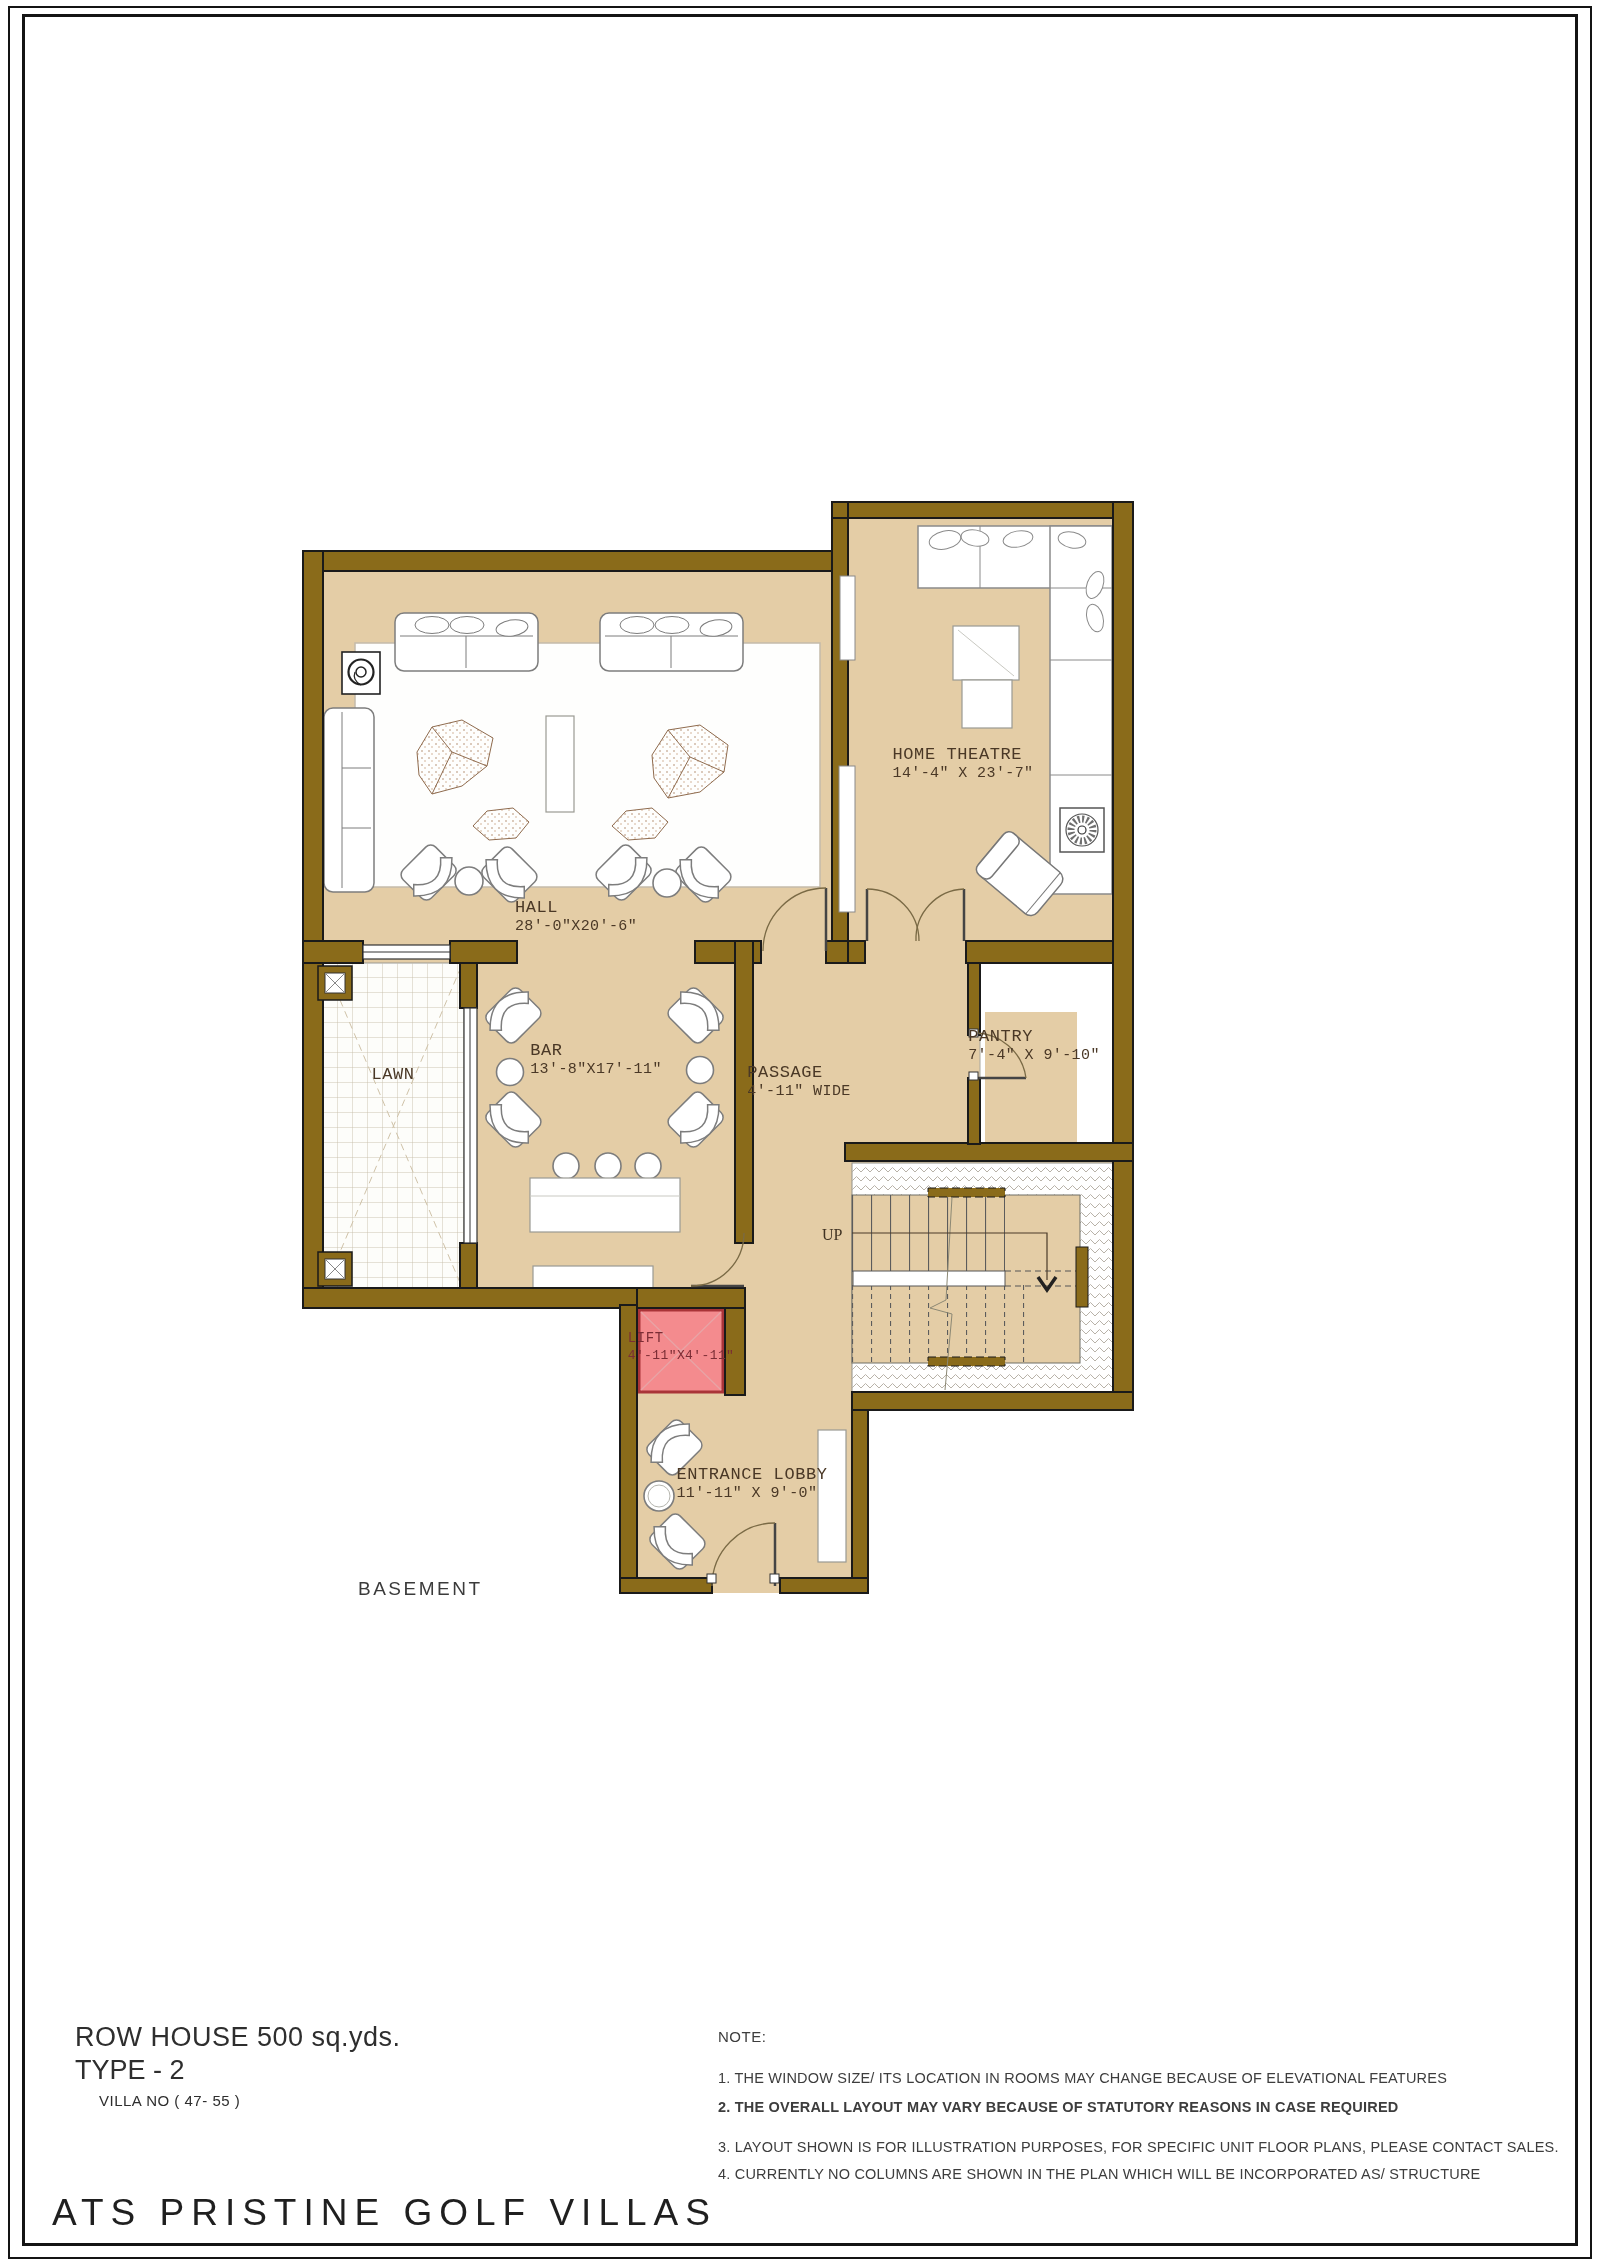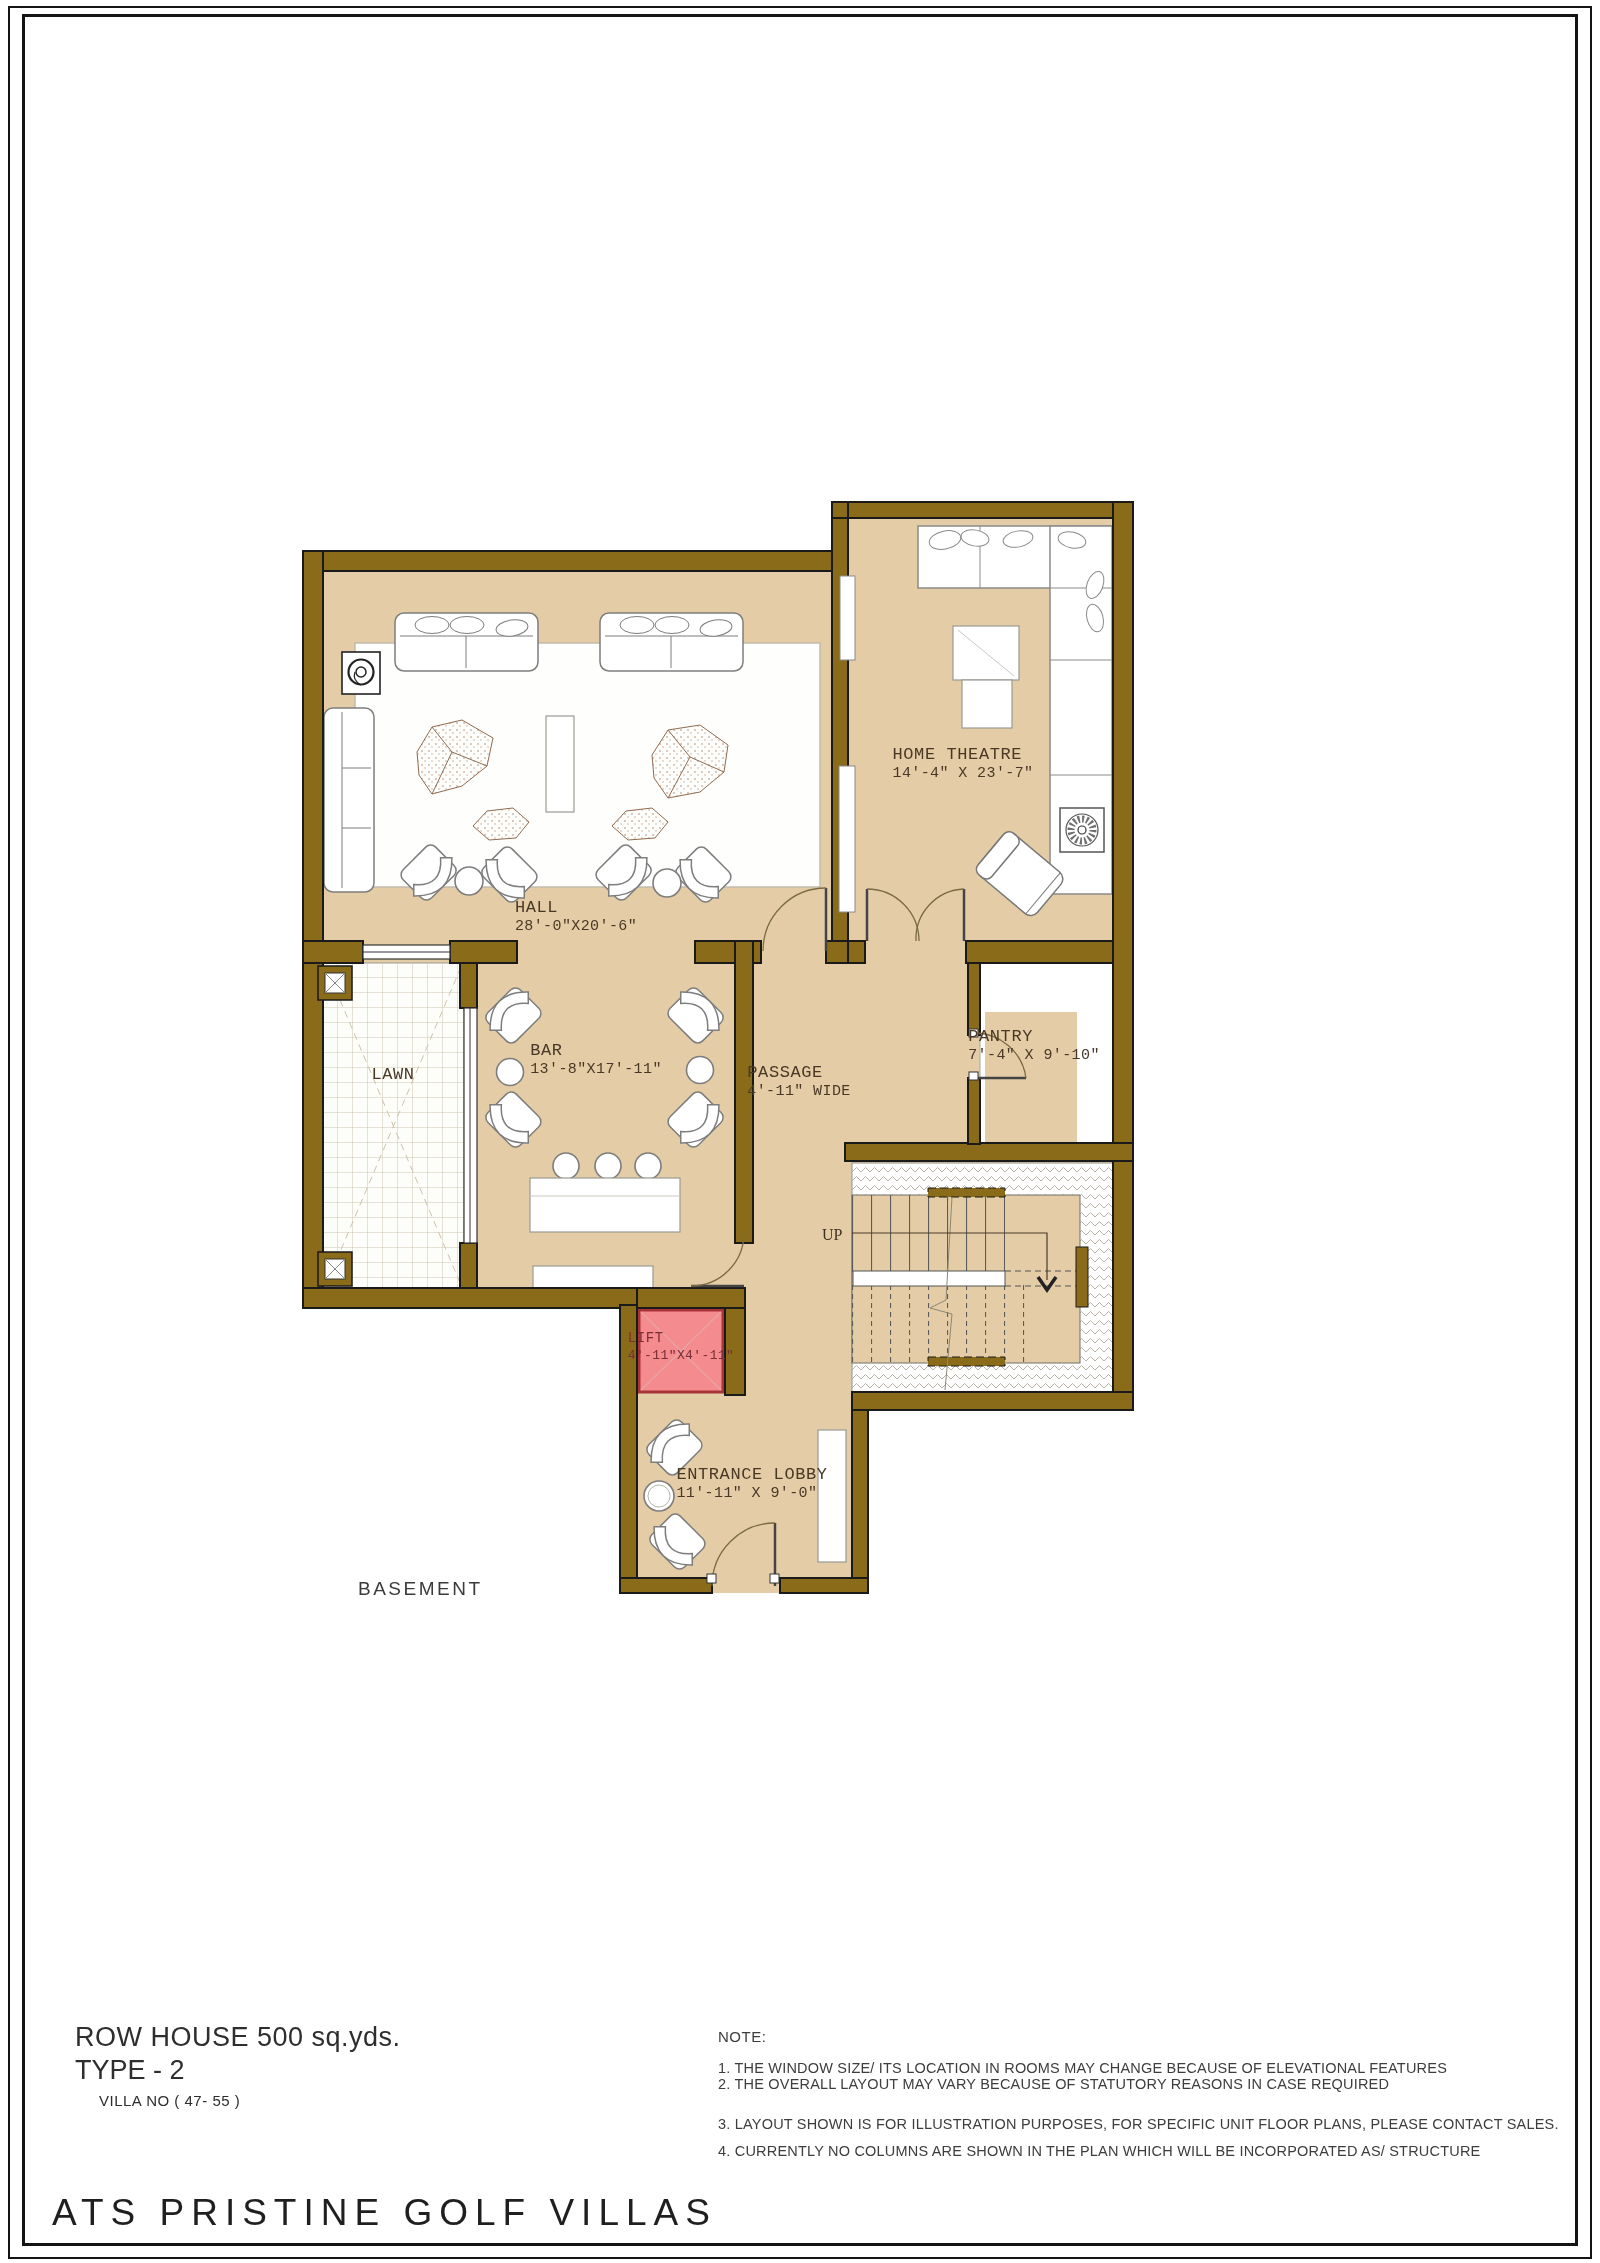--- a/index.html
+++ b/index.html
@@ -23,22 +23,22 @@
   
   .titleblock{position:absolute;left:75px;top:2022px;color:#2e2e2e;}
   .titleblock .t1{font-size:27px;letter-spacing:.5px;}
   .titleblock .t2{font-size:27px;margin-top:2px;}
   .titleblock .t3{font-size:15px;margin-top:6px;margin-left:24px;letter-spacing:.5px;}
 
   
   .notes{position:absolute;left:718px;top:2028px;color:#3d3d3d;width:860px;}
   .notes .nh{font-size:15px;letter-spacing:.5px;}
   .notes .ni{font-size:14.5px;letter-spacing:.2px;}
-  .notes .n1{margin-top:15px;}
-  .notes .n2{margin-top:0;}
+  .notes .n1{margin-top:25px;}
+  .notes .n2{margin-top:13px;font-weight:bold;}
   .notes .n3{margin-top:24px;}
   .notes .n4{margin-top:11px;}
 
   .project-title{position:absolute;left:52px;top:2192px;font-size:37px;letter-spacing:7px;
                  color:#1f1f1f;}
 </style>
 </head>
 <body>
 
 <div class="sheet">

